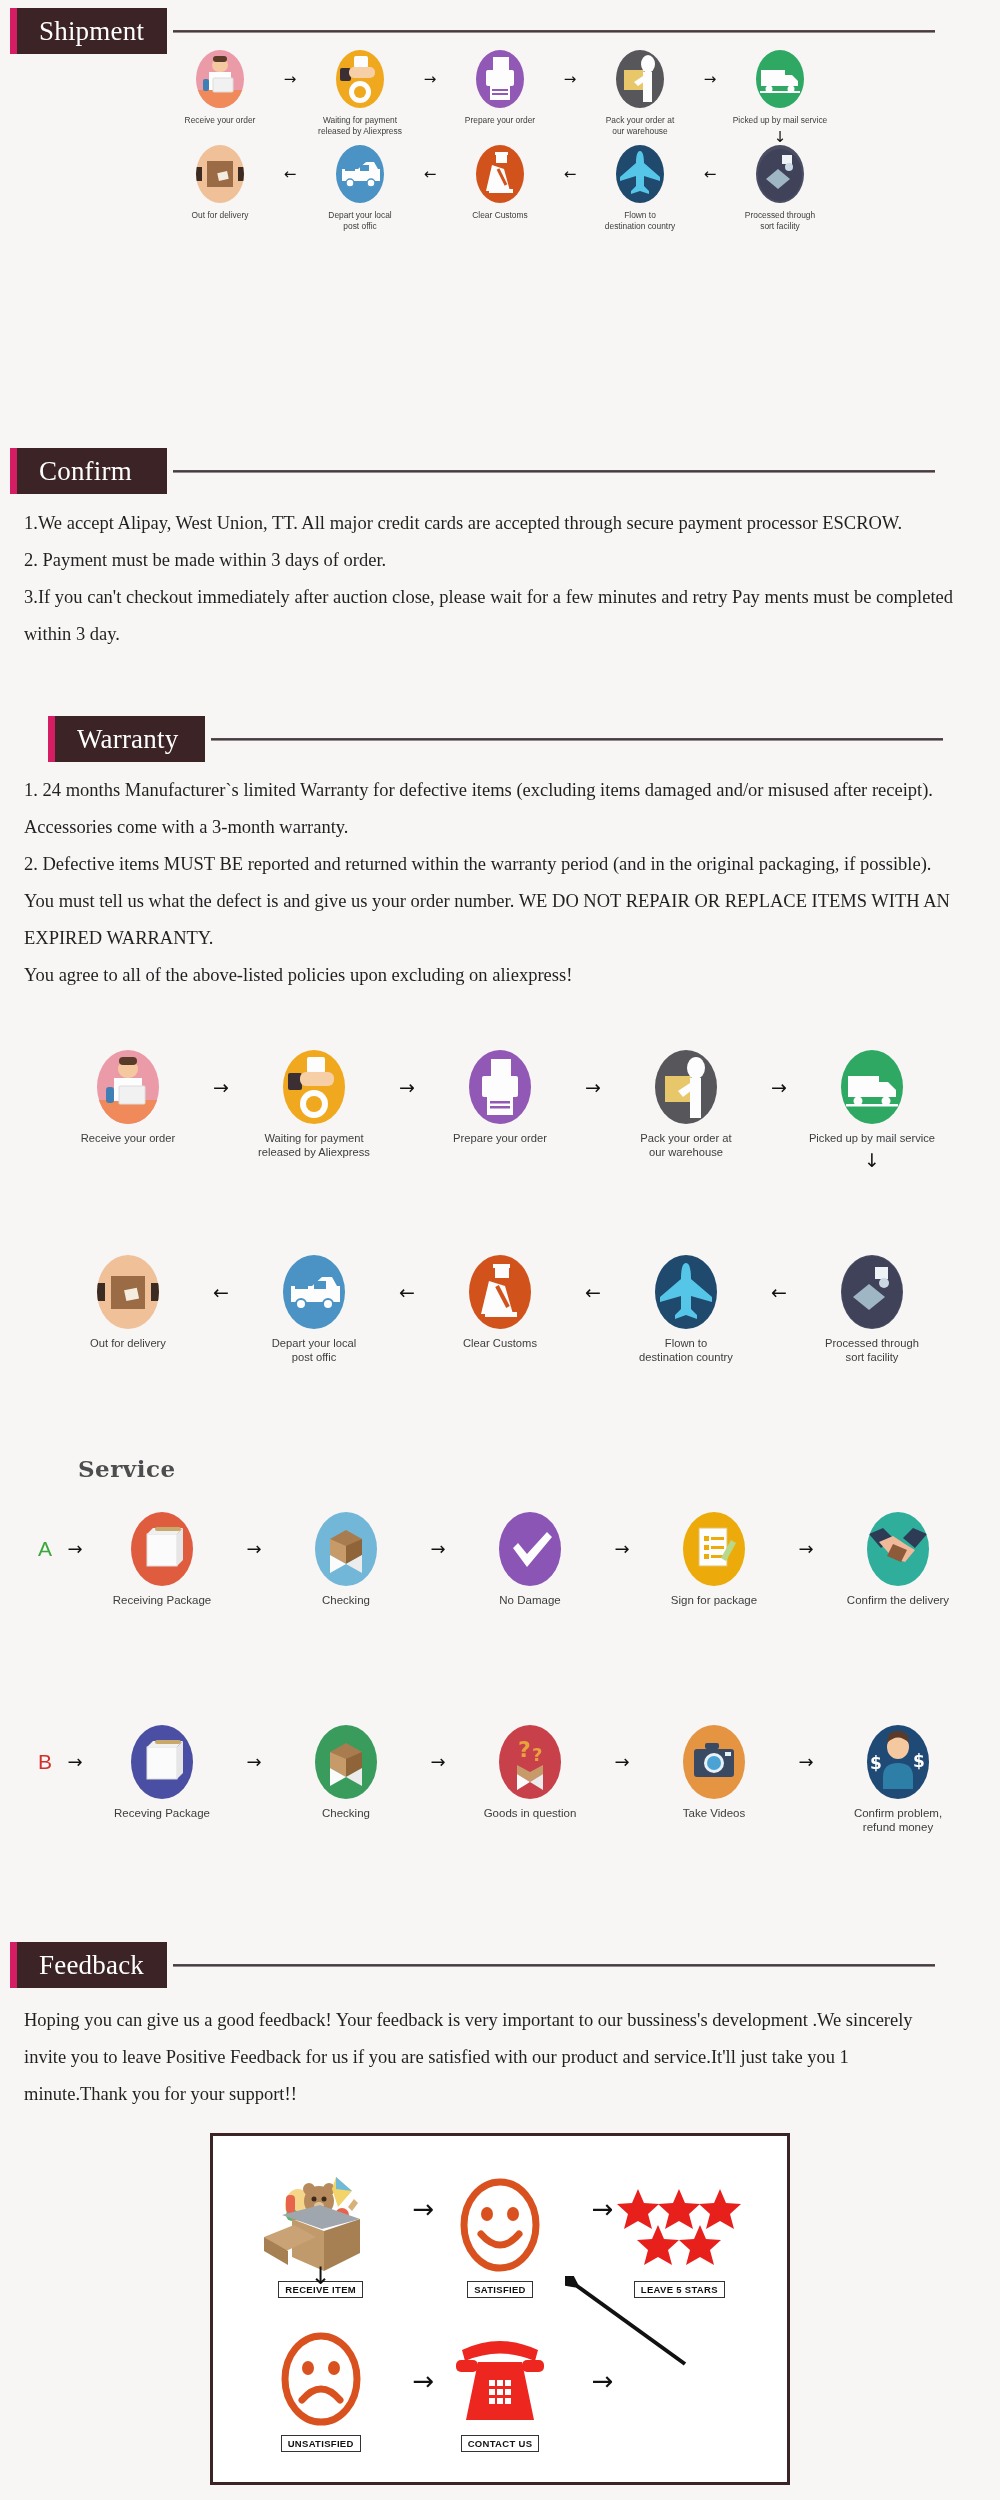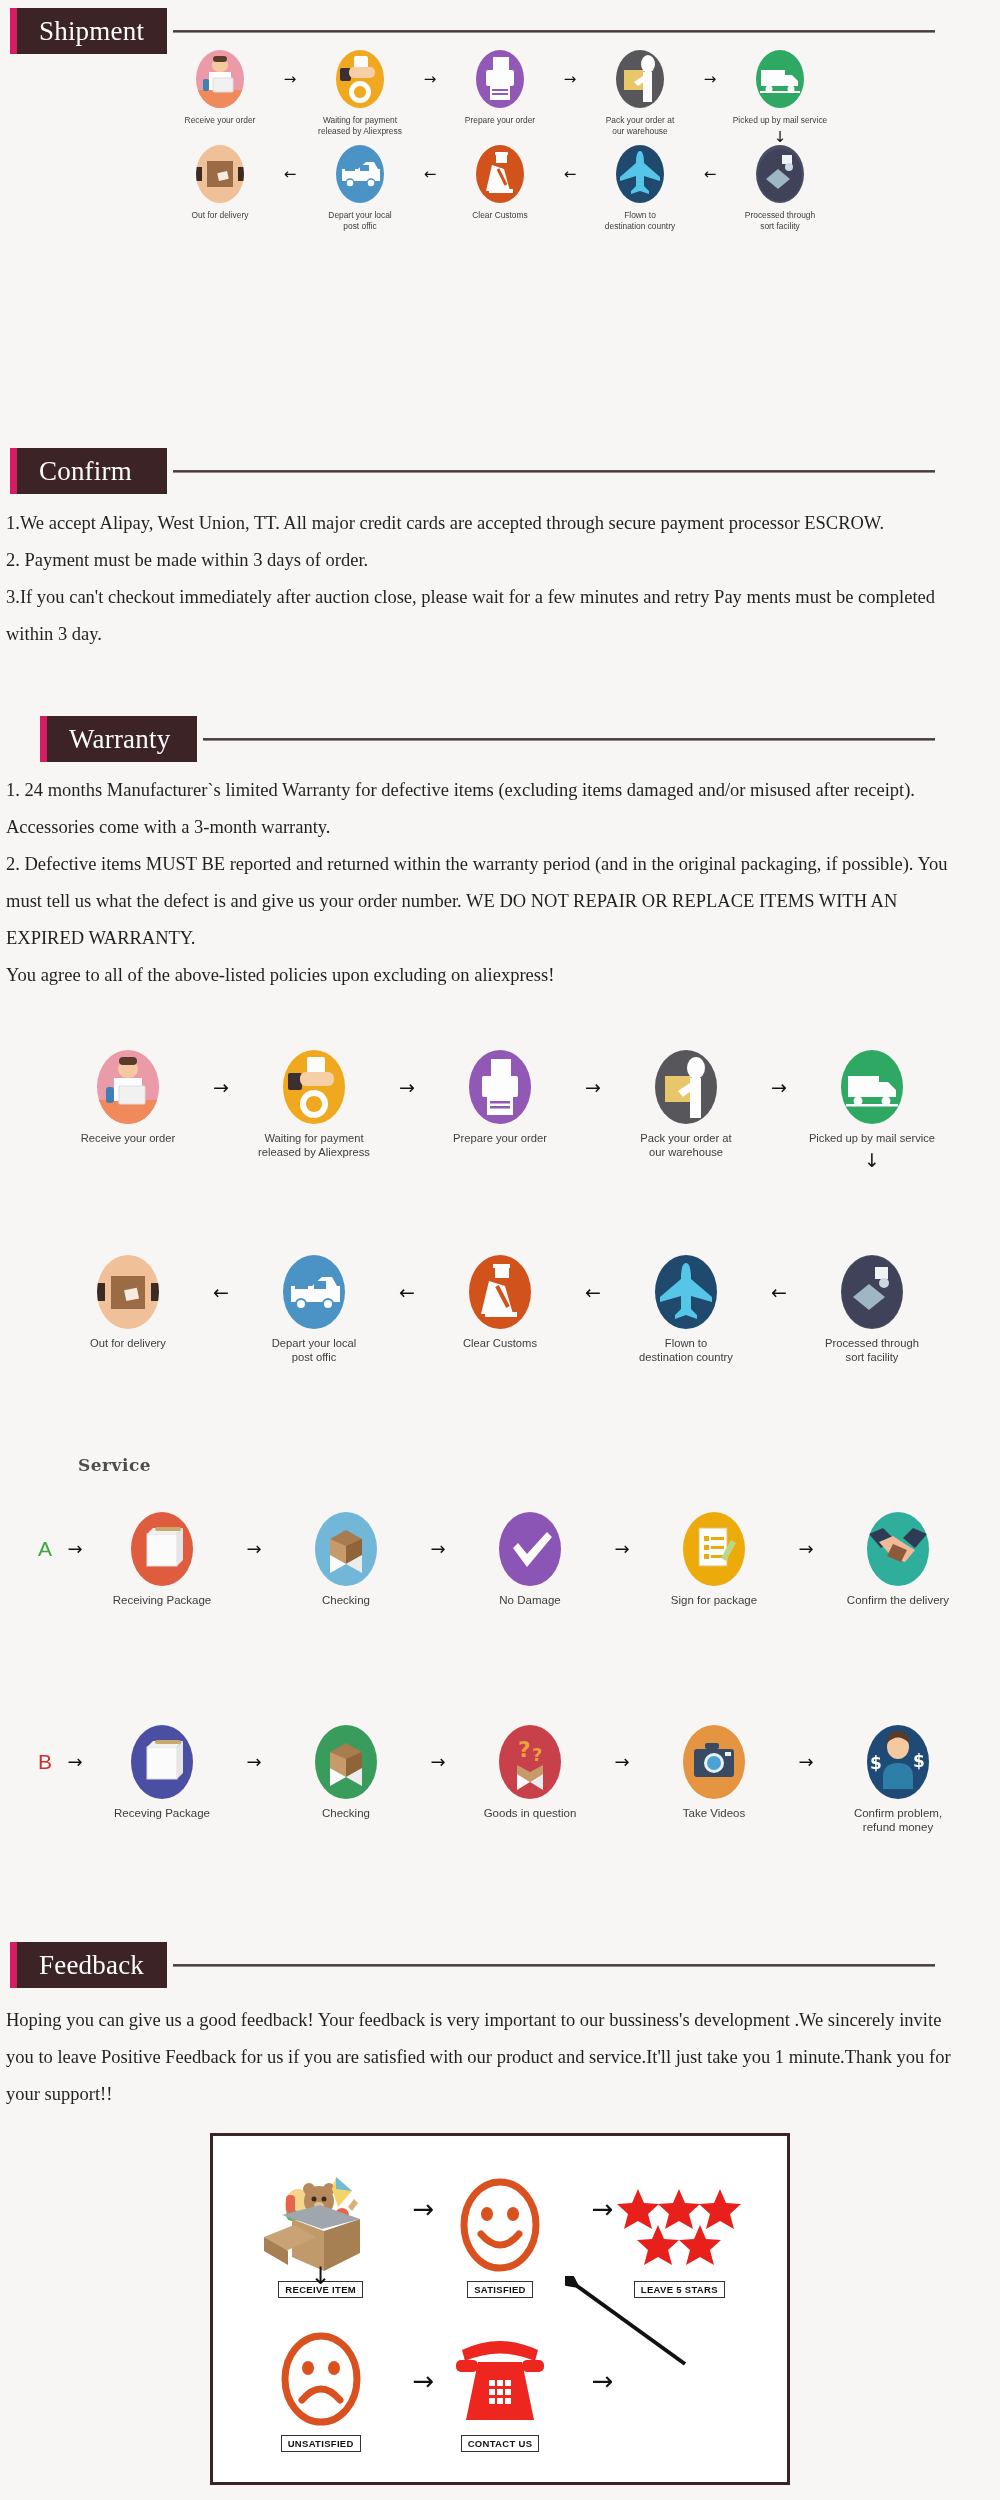--- a/index.html
+++ b/index.html
@@ -46,21 +46,21 @@
     margin-left: 6px;
     margin-right: 35px;
   }
 
   
   .body-text {
     font-family: "Liberation Serif", serif;
     font-size: 18.5px;
     color: #231f20;
     line-height: 2.0;
-    padding: 0 30px 0 6px;
+    padding: 0 30px 0 24px;
     text-align: left;
   }
   .body-text p { margin: 0; }
 
   
   .flow {
     width: 100%;
   }
   .flow-row {
     display: flex;
@@ -126,21 +126,21 @@
     width: 26px;
     height: 74px;
     display: flex;
     align-items: center;
     justify-content: center;
   }
 
   .service-title {
     font-family: "DejaVu Serif", serif;
     font-weight: bold;
-    font-size: 17px;
+    font-size: 23px;
     color: #4d4d4d;
     letter-spacing: 0.5px;
     margin-left: 78px;
   }
 
   
   .fb-box {
     width: 580px;
     margin: 0 auto;
     border: 3px solid #3b2326;
@@ -360,21 +360,21 @@
     <div class="rule"></div>
   </div>
 </div>
 
 <div class="body-text" style="position:absolute;left:0px;top:505px;width:985px;">
   <p>1.We accept Alipay, West Union, TT. All major credit cards are accepted through secure payment processor ESCROW.</p>
   <p>2. Payment must be made within 3 days of order.</p>
   <p>3.If you can't checkout immediately after auction close, please wait for a few minutes and retry Pay ments must be completed within 3 day.</p>
 </div>
 
-<div style="position:absolute;left:10px;top:716px;width:960px;padding-left:30px;">
+<div style="position:absolute;left:18px;top:716px;width:960px;padding-left:30px;">
   <div class="sec-head">
     <div class="accent-bar"></div>
     <div class="plate">
       <span class="plate-title">Warranty</span>
     </div>
     <div class="rule"></div>
   </div>
 </div>
 
 <div class="body-text" style="position:absolute;left:0px;top:772px;width:985px;">

